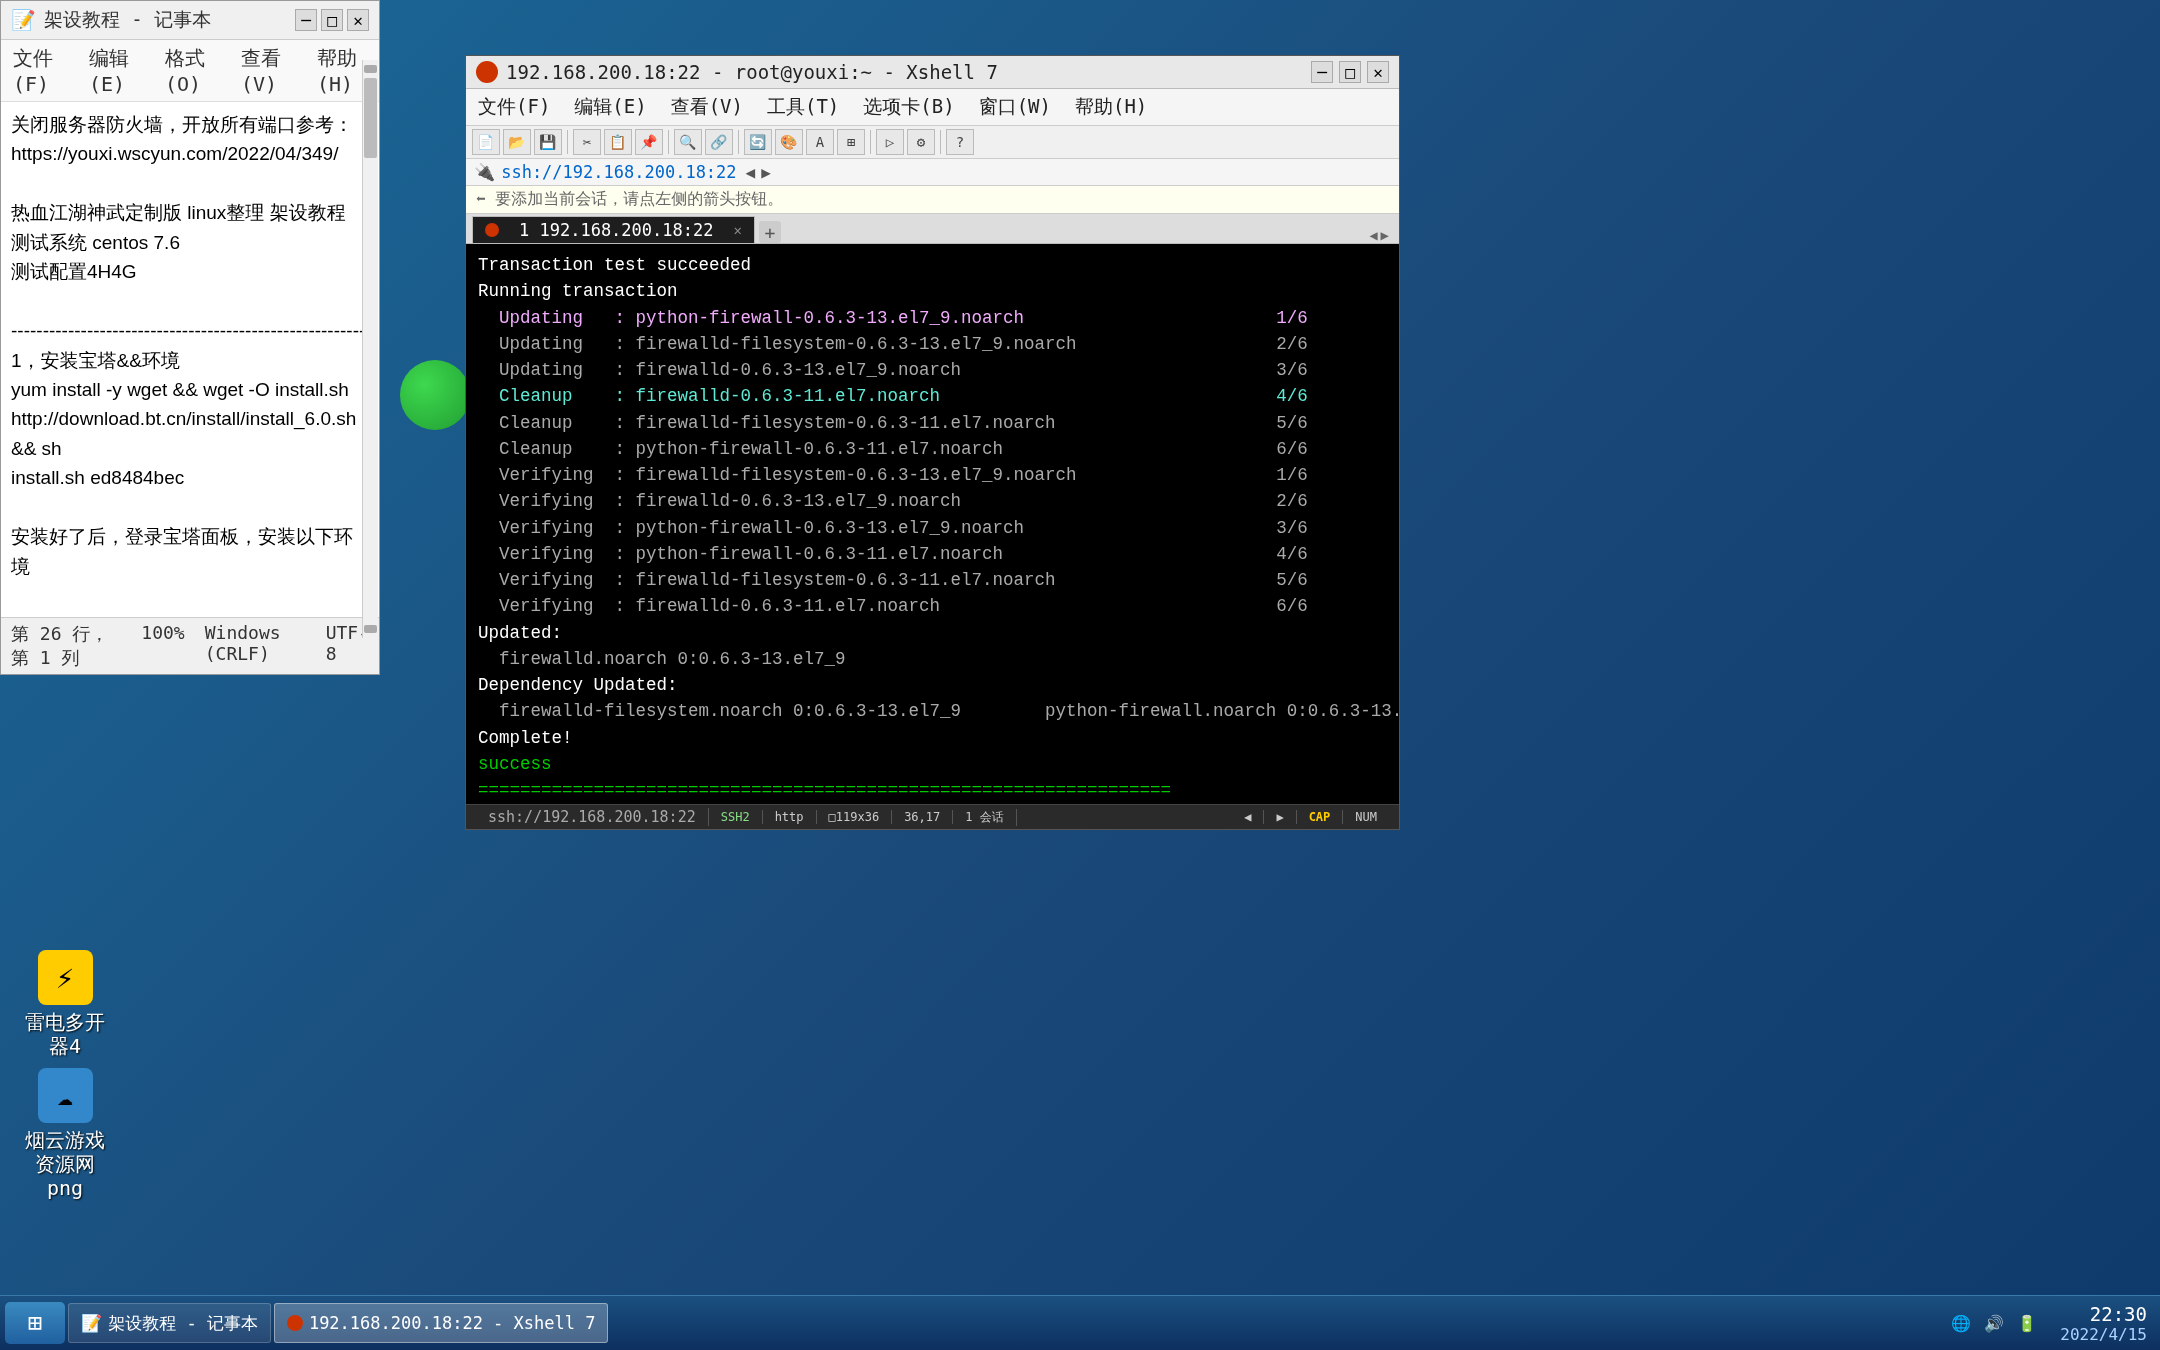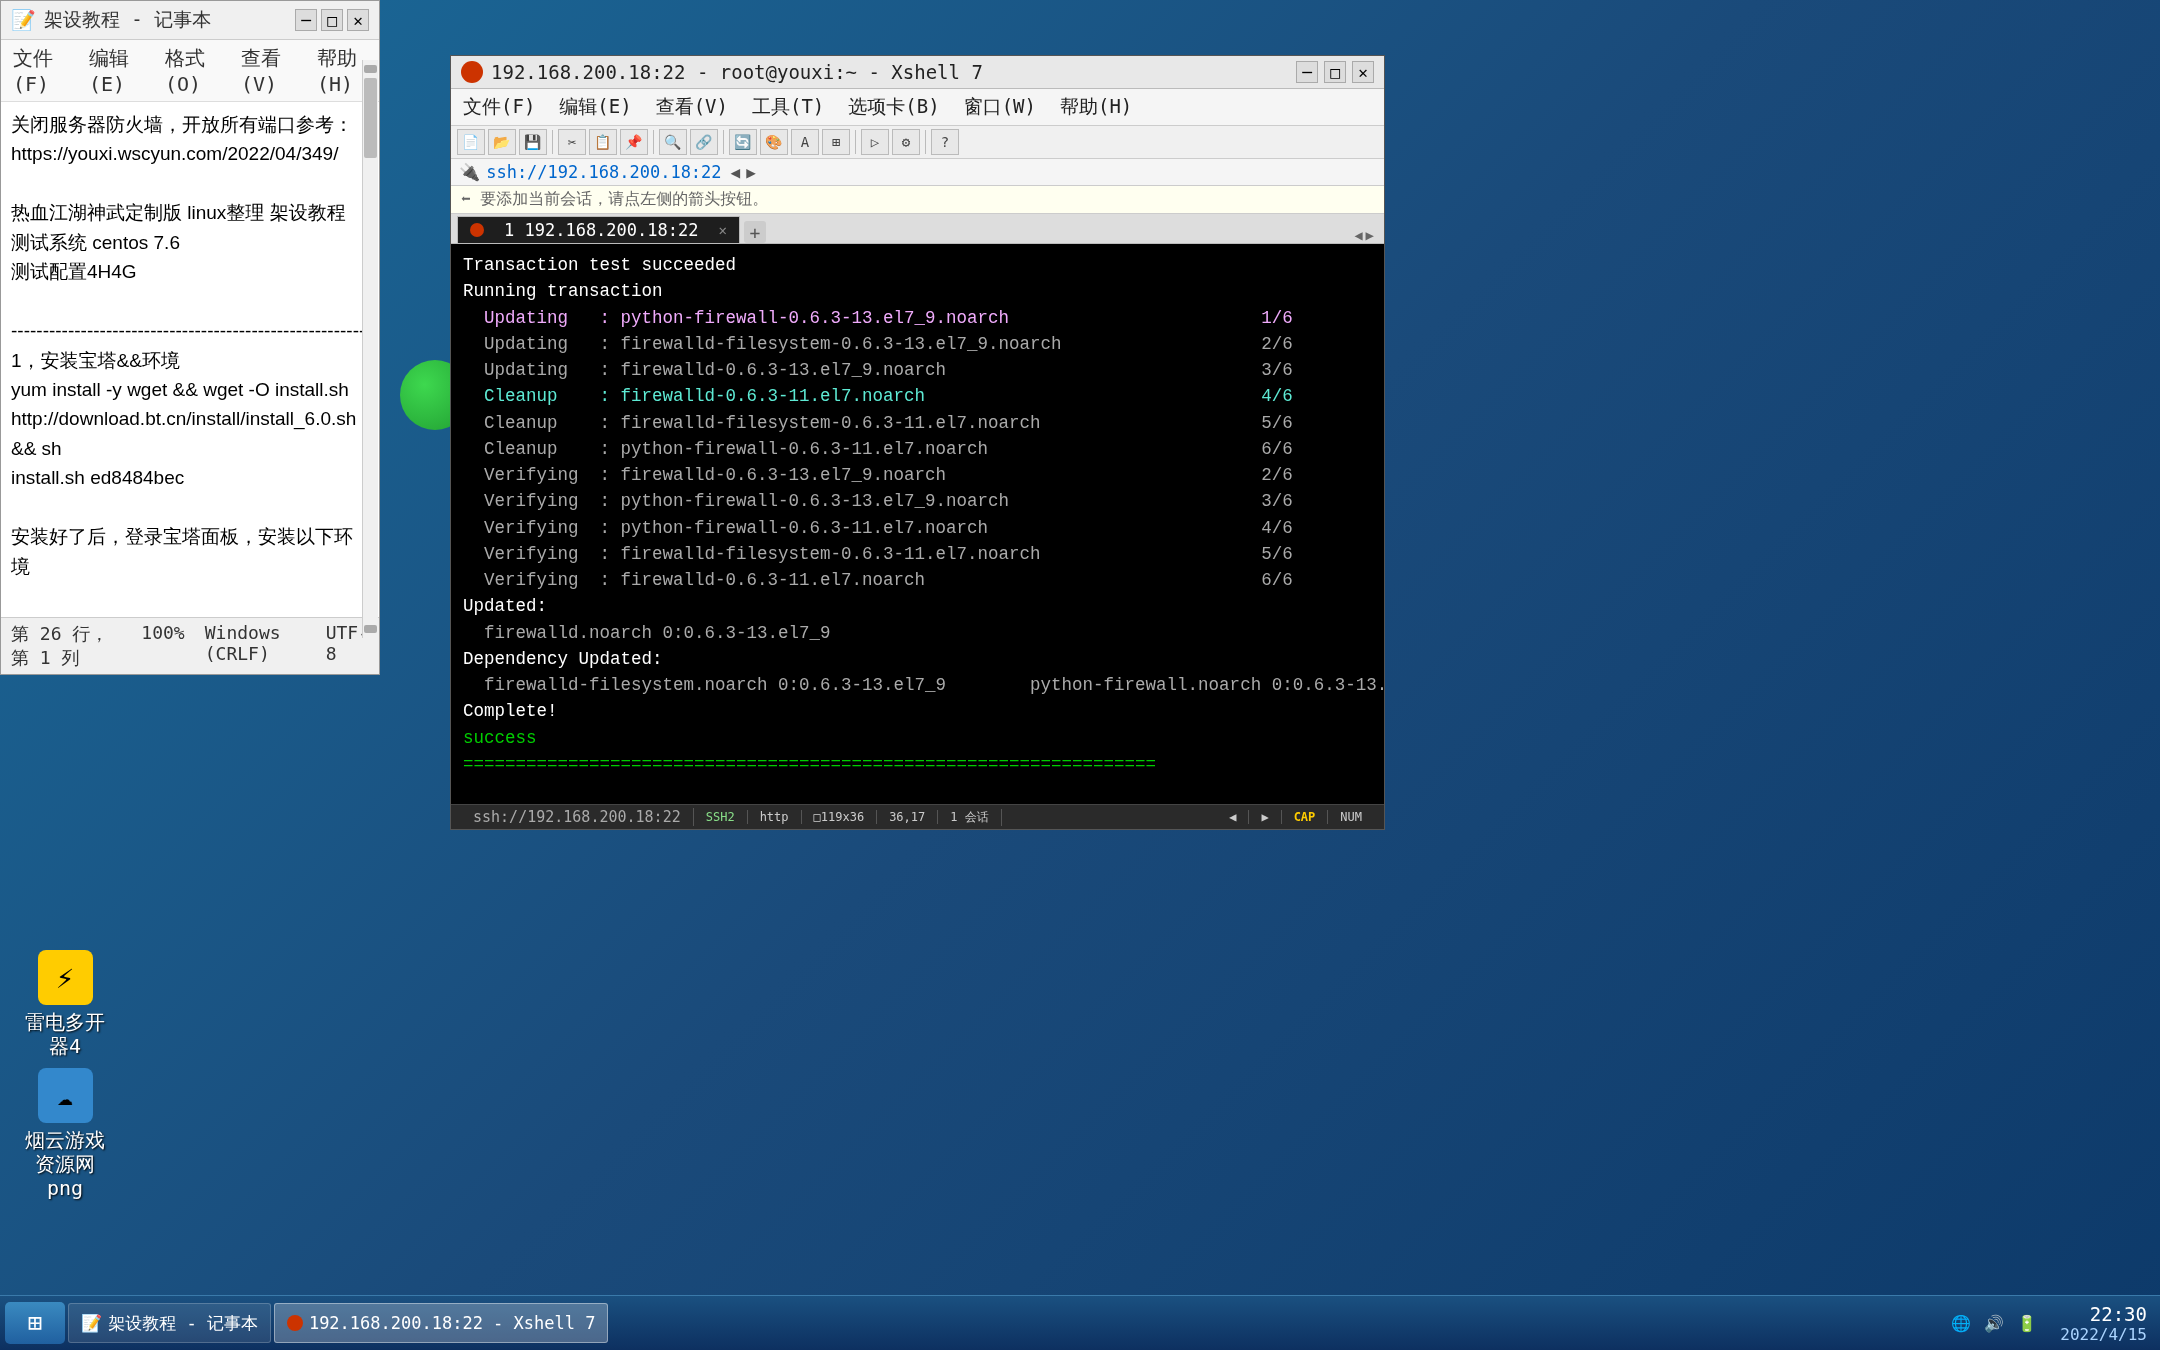--- a/index.html
+++ b/index.html
@@ -110,21 +110,21 @@
       font-size: 18px;
       border-top: 1px solid #ccc;
       display: flex;
       gap: 20px;
       color: #333;
     }
 
     
     .xshell-window {
       position: absolute;
-      left: 450px;
+      left: 465px;
       top: 55px;
       width: 935px;
       height: 775px;
       background: #1e1e1e;
       border: 1px solid #555;
       display: flex;
       flex-direction: column;
     }
     .xshell-titlebar {
       background: #e8e8e8;
@@ -538,20 +538,21 @@
     <div class="xshell-terminal" id="terminal">
 
     <div class="term-line" style="color: rgb(255, 255, 255);">Transaction test succeeded</div>
         <div class="term-line" style="color: rgb(255, 255, 255);">Running transaction</div>
         <div class="term-line" style="color: #f0abfc;">  Updating   : python-firewall-0.6.3-13.el7_9.noarch                        1/6</div>
         <div class="term-line" style="color: rgb(170, 170, 170);">  Updating   : firewalld-filesystem-0.6.3-13.el7_9.noarch                   2/6</div>
         <div class="term-line" style="color: rgb(170, 170, 170);">  Updating   : firewalld-0.6.3-13.el7_9.noarch                              3/6</div>
         <div class="term-line" style="color: #5eead4;">  Cleanup    : firewalld-0.6.3-11.el7.noarch                                4/6</div>
         <div class="term-line" style="color: rgb(170, 170, 170);">  Cleanup    : firewalld-filesystem-0.6.3-11.el7.noarch                     5/6</div>
         <div class="term-line" style="color: rgb(170, 170, 170);">  Cleanup    : python-firewall-0.6.3-11.el7.noarch                          6/6</div>
+        <div class="term-line" style="color: rgb(170, 170, 170);">  Verifying  : firewalld-filesystem-0.6.3-13.el7_9.noarch                   1/6</div>
         <div class="term-line" style="color: rgb(170, 170, 170);">  Verifying  : firewalld-0.6.3-13.el7_9.noarch                              2/6</div>
         <div class="term-line" style="color: rgb(170, 170, 170);">  Verifying  : python-firewall-0.6.3-13.el7_9.noarch                        3/6</div>
         <div class="term-line" style="color: rgb(170, 170, 170);">  Verifying  : python-firewall-0.6.3-11.el7.noarch                          4/6</div>
         <div class="term-line" style="color: rgb(170, 170, 170);">  Verifying  : firewalld-filesystem-0.6.3-11.el7.noarch                     5/6</div>
         <div class="term-line" style="color: rgb(170, 170, 170);">  Verifying  : firewalld-0.6.3-11.el7.noarch                                6/6</div>
         <div class="term-line" style="color: rgb(204, 204, 204);"></div>
         <div class="term-line" style="color: rgb(255, 255, 255);">Updated:</div>
         <div class="term-line" style="color: rgb(170, 170, 170);">  firewalld.noarch 0:0.6.3-13.el7_9</div>
         <div class="term-line" style="color: rgb(204, 204, 204);"></div>
         <div class="term-line" style="color: rgb(255, 255, 255);">Dependency Updated:</div>

